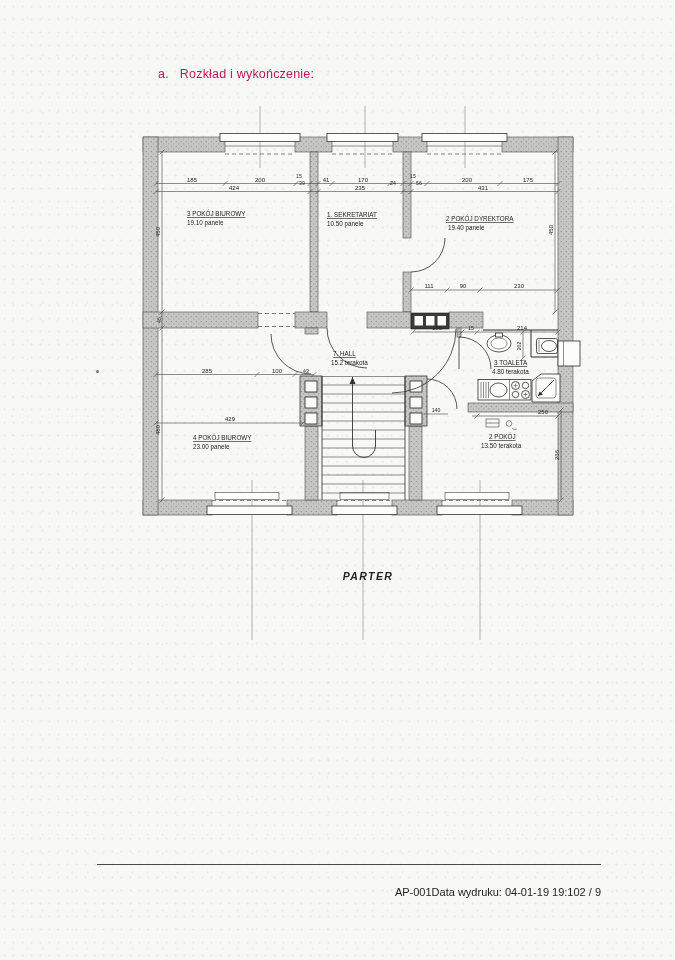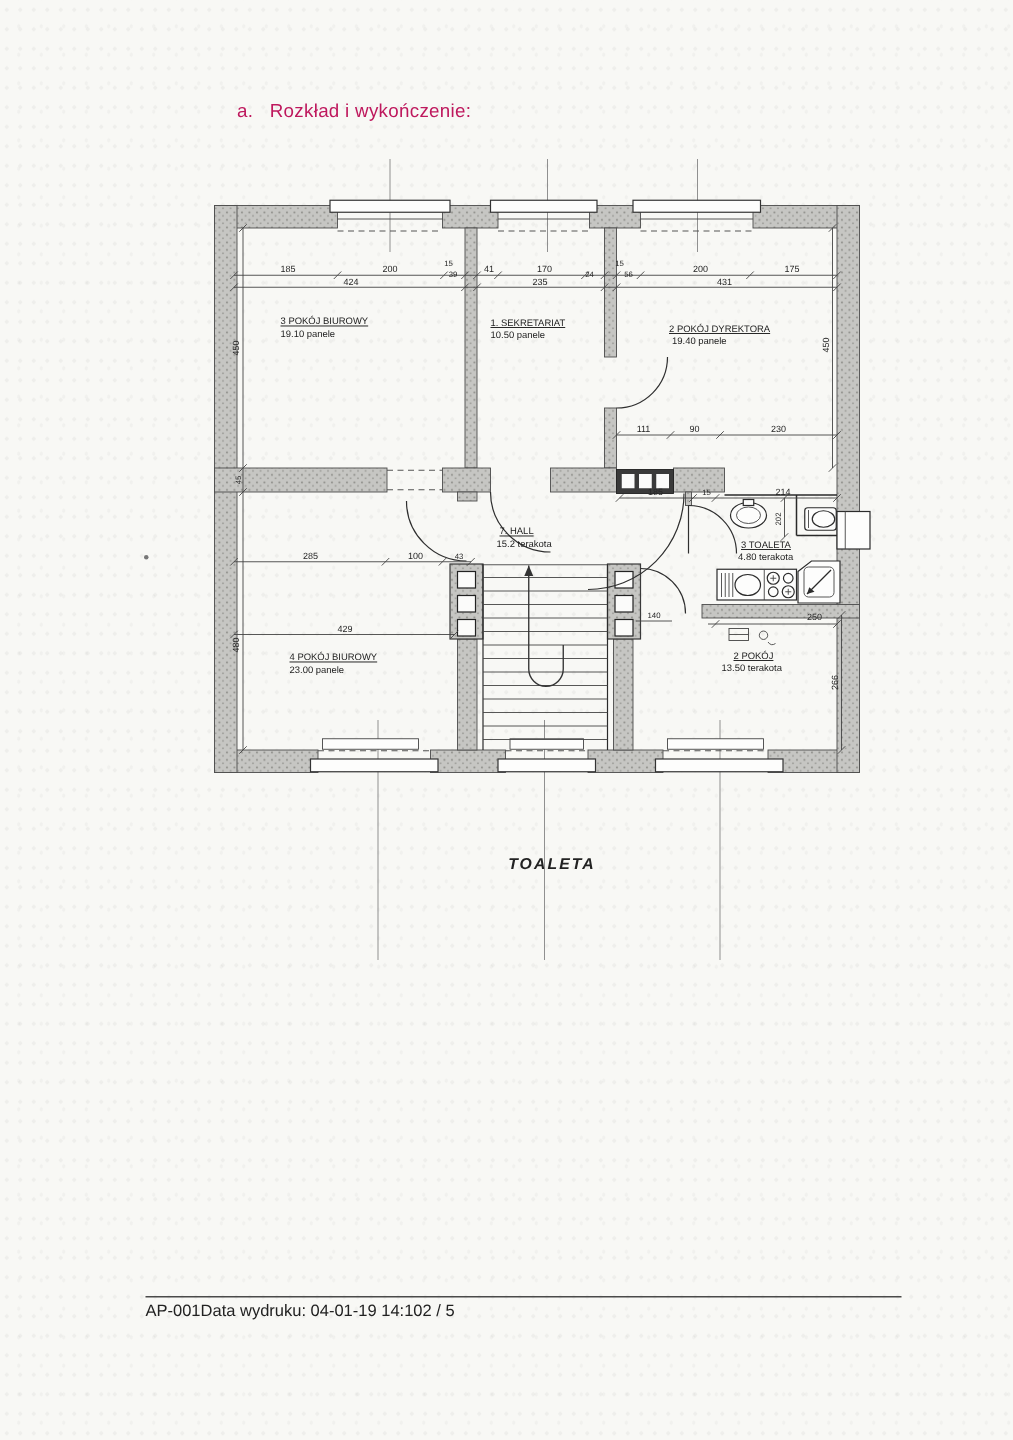--- a/index.html
+++ b/index.html
@@ -12,21 +12,21 @@
     background-size:9px 13px,15px 19px;
     background-position:0 0,5px 8px;
     font-family:"Liberation Sans", sans-serif;
     color:#1b1b1b;
   }
   .heading{position:absolute;left:158px;top:67px;font-size:12.5px;letter-spacing:.2px;color:#be185d;}
   .heading .pfx{margin-right:11px;}
   .plan-title{position:absolute;left:318px;top:570px;width:100px;text-align:center;
     font-size:10.5px;font-weight:bold;font-style:italic;letter-spacing:1.4px;color:#222;}
   .footer{position:absolute;left:97px;top:864px;width:504px;border-top:1.2px solid #4a4a4a;
-    display:flex;justify-content:flex-start;padding-top:3px;font-size:11px;color:#222;}
+    display:flex;justify-content:flex-end;padding-top:21px;font-size:11px;color:#222;}
   .margin-dot{position:absolute;left:96px;top:370px;width:3px;height:3px;background:#777;border-radius:50%;}
   svg{position:absolute;left:0;top:0;}
   svg text{font-family:"Liberation Sans", sans-serif;fill:#1c1c1c;}
   .dim{font-size:6px;fill:#262626;}
   .dims{font-size:5.2px;fill:#262626;}
   .rn{font-size:6.3px;text-decoration:underline;}
   .ra{font-size:6.3px;}
   .thin{stroke:#444;stroke-width:.6;fill:none;}
   .wline{stroke:#2a2a2a;stroke-width:.8;fill:none;}
   .door{stroke:#2f2f2f;stroke-width:.8;fill:none;}
@@ -316,19 +316,19 @@
       <text class="rn" x="193" y="440">4 POKÓJ BIUROWY</text>
       <text class="ra" x="193" y="448.5">23.00 panele</text>
     </g>
     <g>
       <text class="rn" x="489" y="439">2 POKÓJ</text>
       <text class="ra" x="481" y="447.5">13.50 terakota</text>
     </g>
   </g>
 </svg>
 
-<div class="plan-title">TOALETA</div>
+<div class="plan-title">PARTER</div>
 
 <div class="footer">
   <span>AP-001</span>
-  <span>Data wydruku: 04-01-19 14:10</span>
-  <span>2 / 5</span>
+  <span>Data wydruku: 04-01-19 19:10</span>
+  <span>2 / 9</span>
 </div>
 
 </body></html>

